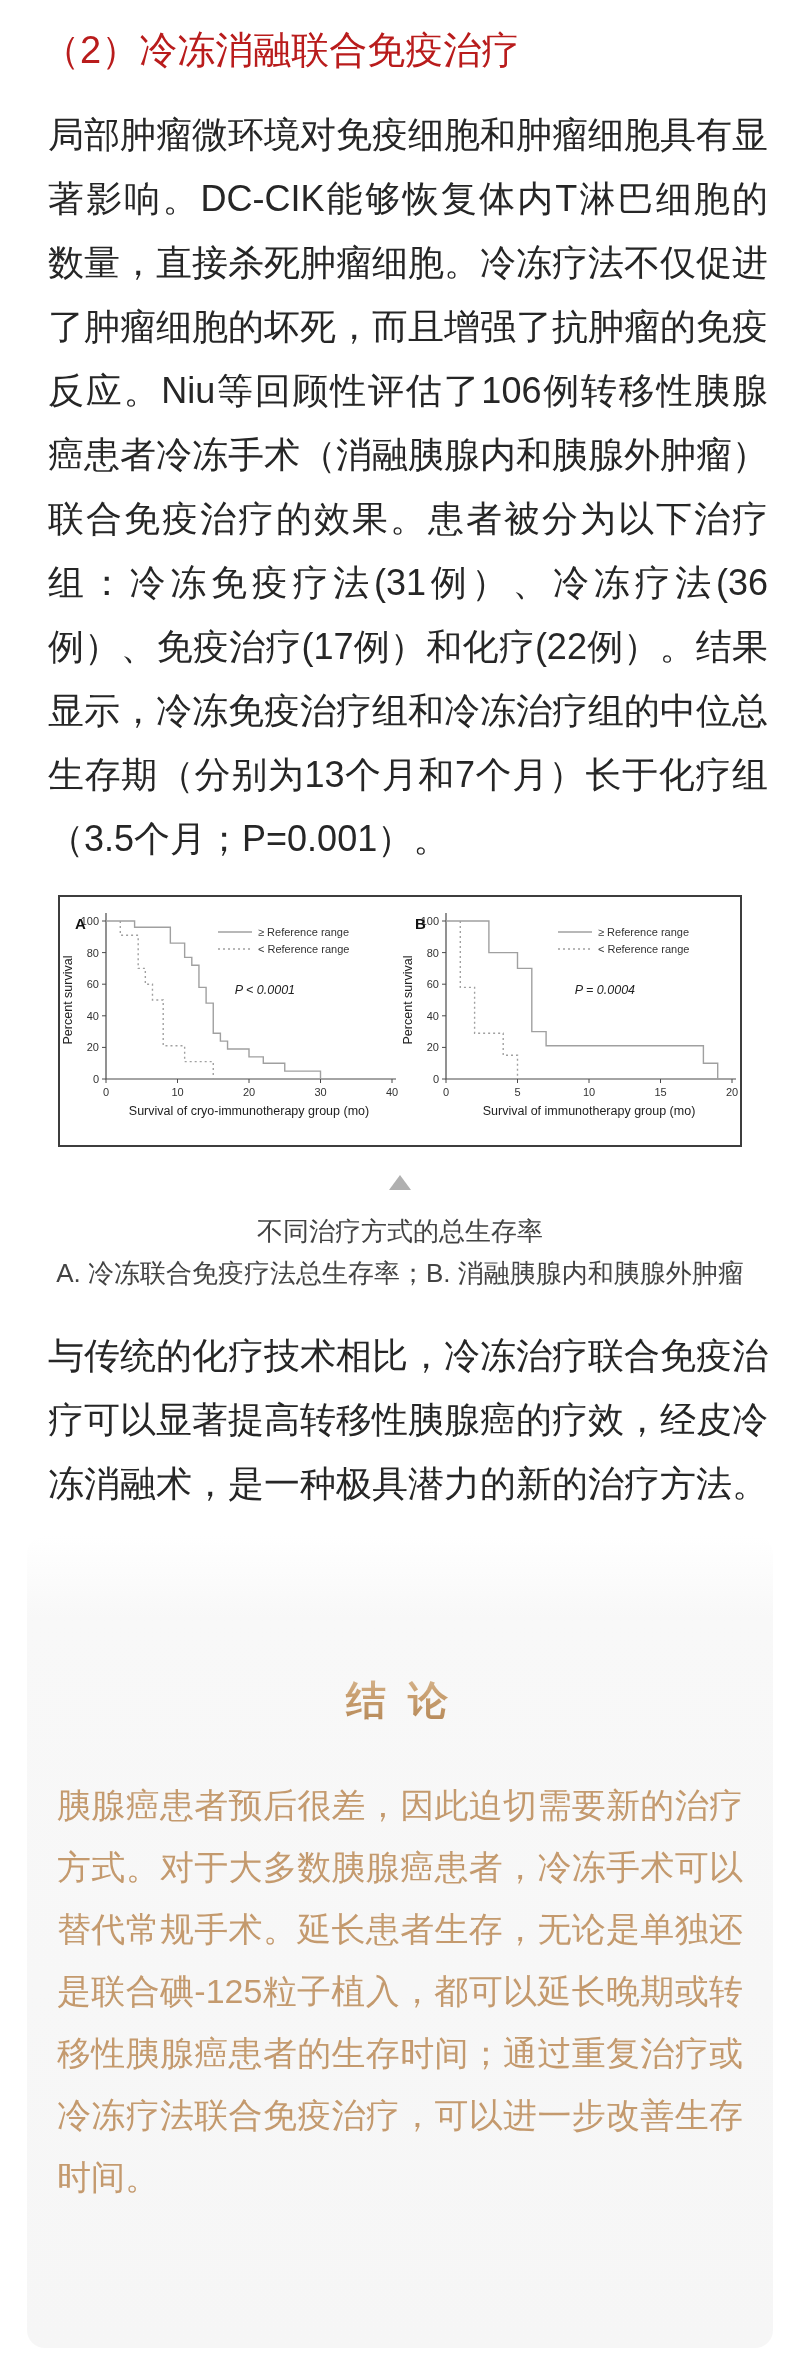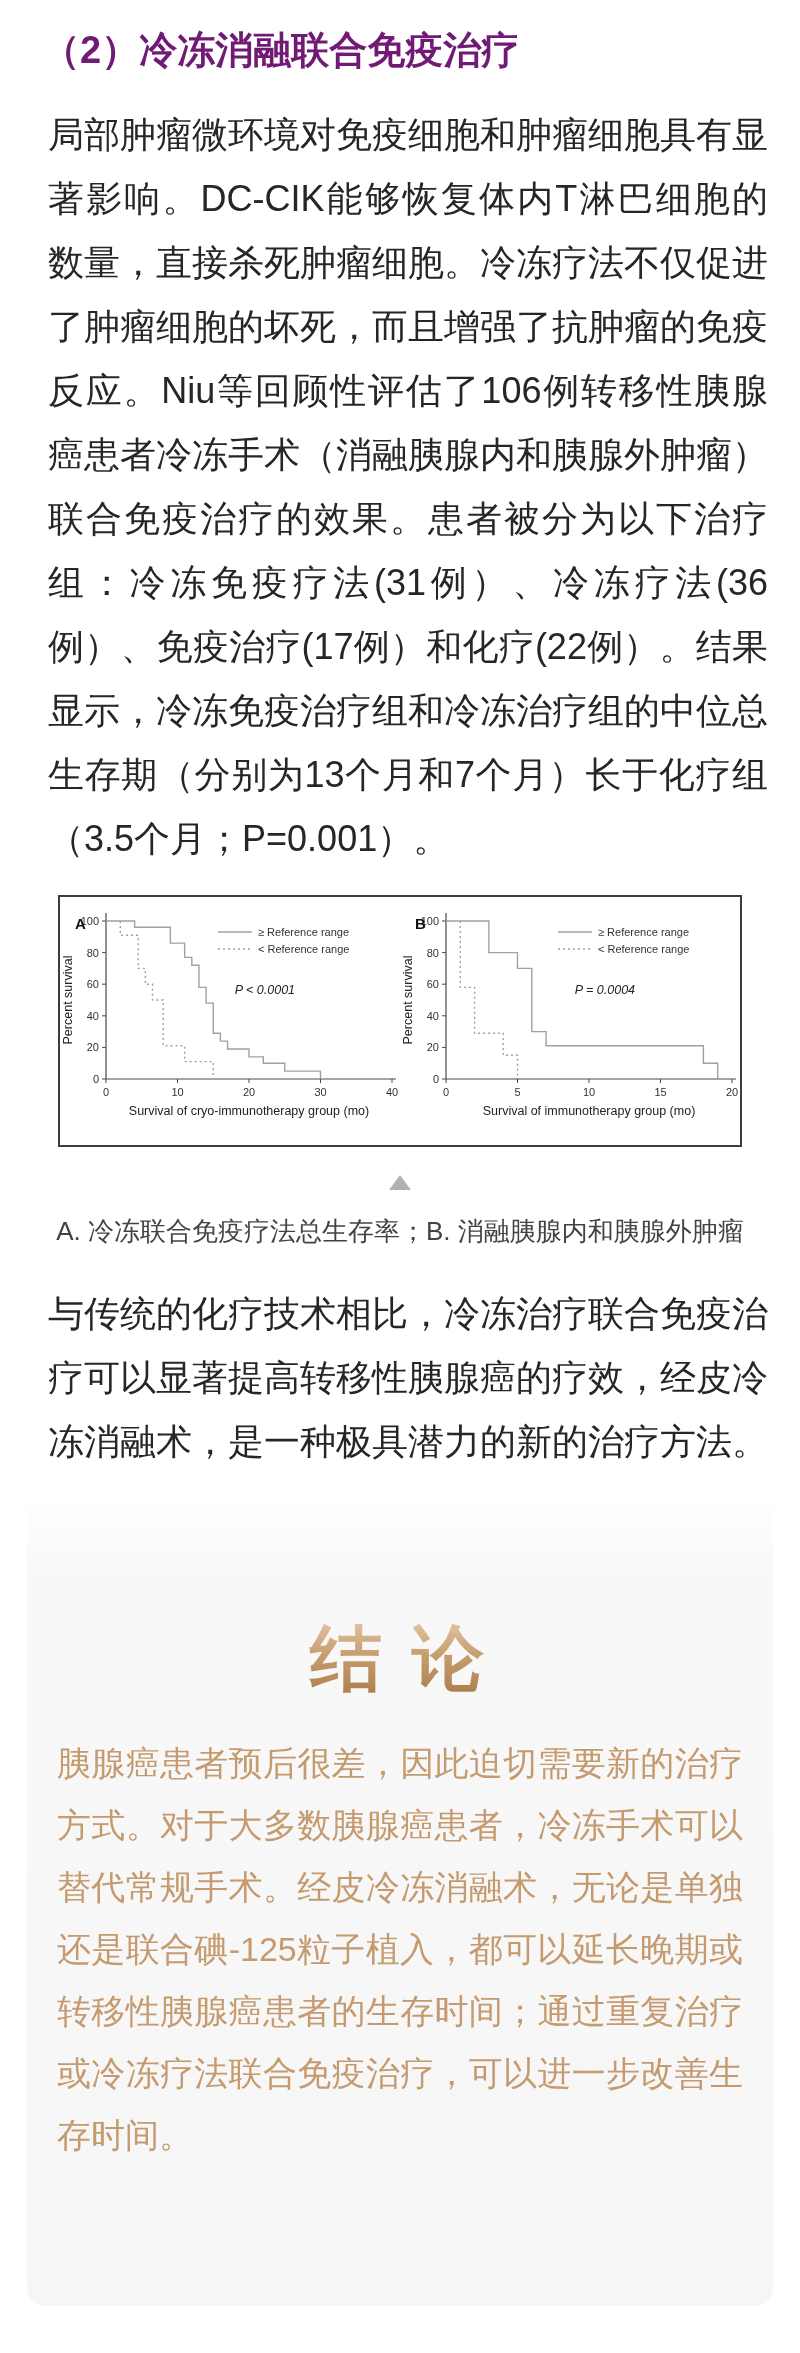--- a/index.html
+++ b/index.html
@@ -1,34 +1,34 @@
 <!DOCTYPE html>
 <html><head>
 <meta charset="utf-8">
 <style>
   html,body{margin:0;padding:0;background:#ffffff;}
   .page{width:800px;background:#ffffff;font-family:"Liberation Sans",sans-serif;padding-bottom:6px;}
-  .heading{margin:24px 42px 0;font-size:38px;line-height:53px;font-weight:700;color:#701a75;}
+  .heading{margin:24px 42px 0;font-size:38px;line-height:53px;font-weight:400;color:#b91c1c;}
   .body-text{margin:26px 48px 0;width:720px;font-size:36px;line-height:64px;color:#262626;
              text-align:justify;text-justify:inter-ideograph;}
   .p2{margin-top:30px;}
   .figure-box{width:680px;margin:24px auto 0;border:2px solid #3d3d3d;display:flex;background:#ffffff;}
   .figure-box svg{display:block;flex:0 0 auto;}
   .tick{font:11px "Liberation Sans",sans-serif;fill:#333333;}
   .axlabel{font:12.5px "Liberation Sans",sans-serif;fill:#222222;}
   .legend{font:11px "Liberation Sans",sans-serif;fill:#333333;}
   .pval{font:italic 12.5px "Liberation Sans",sans-serif;fill:#222222;}
   .panel{font:bold 15px "Liberation Sans",sans-serif;fill:#111111;}
   .triangle{width:0;height:0;margin:28px auto 0;border-left:11px solid transparent;
             border-right:11px solid transparent;border-bottom:15px solid #b0b0b0;}
   .caption{margin-top:20px;text-align:center;color:#434343;font-size:26px;line-height:42px;}
   .card{width:746px;margin:20px auto 0;border-radius:18px;box-sizing:border-box;
         padding:130px 30px 140px;
         background:linear-gradient(180deg,#ffffff 0%,#f8f8f8 10%,#f6f6f6 100%);}
-  .card-title{font-family:"Liberation Serif",serif;font-size:72px;line-height:70px;
+  .card-title{font-family:"Liberation Serif",serif;font-size:40px;line-height:70px;
         text-align:center;font-weight:700;letter-spacing:6px;color:#c49a6c;margin:0 0 38px 0;}
   @supports ((-webkit-background-clip:text)){
     .card-title{background:linear-gradient(180deg,#ddc19e 0%,#c79d6e 45%,#ad7f4e 100%);
         -webkit-background-clip:text;background-clip:text;color:transparent;}
   }
   .card-text{margin:0;font-size:34px;line-height:62px;color:#c49a6e;
         text-align:justify;text-justify:inter-ideograph;}
 </style>
 </head>
 <body>
@@ -108,23 +108,24 @@
         <text x="198" y="56" class="legend">&lt; Reference range</text>
         <text x="174.70000000000002" y="96.67999999999999" class="pval">P = 0.0004</text>
         <polyline points="46,24 88.9,24 88.9,55.599999999999994 117.5,55.599999999999994 117.5,71.4 131.8,71.4 131.8,134.6 146.1,134.6 146.1,148.82 303.40000000000003,148.82 303.40000000000003,166.2 317.7,166.2 317.7,182" fill="none" stroke="#a0a0a0" stroke-width="1.4"></polyline>
         <polyline points="60.3,24 60.3,90.36 74.6,90.36 74.6,136.18 103.2,136.18 103.2,158.3 117.5,158.3 117.5,182" fill="none" stroke="#a0a0a0" stroke-width="1.4" stroke-dasharray="2 3"></polyline>
       </svg>
   </div>
 
   <div class="triangle"></div>
 
   <div class="caption">
+    <div>不同治疗方式的总生存率</div>
     <div>A. 冷冻联合免疫疗法总生存率；B. 消融胰腺内和胰腺外肿瘤</div>
   </div>
 
   <p class="body-text p2">与传统的化疗技术相比，冷冻治疗联合免疫治疗可以显著提高转移性胰腺癌的疗效，经皮冷冻消融术，是一种极具潜力的新的治疗方法。</p>
 
   <div class="card">
     <div class="card-title">结 论</div>
-    <p class="card-text">胰腺癌患者预后很差，因此迫切需要新的治疗方式。对于大多数胰腺癌患者，冷冻手术可以替代常规手术。经皮冷冻消融术，无论是单独还是联合碘-125粒子植入，都可以延长晚期或转移性胰腺癌患者的生存时间；通过重复治疗或冷冻疗法联合免疫治疗，可以进一步改善生存时间。</p>
+    <p class="card-text">胰腺癌患者预后很差，因此迫切需要新的治疗方式。对于大多数胰腺癌患者，冷冻手术可以替代常规手术。延长患者生存，无论是单独还是联合碘-125粒子植入，都可以延长晚期或转移性胰腺癌患者的生存时间；通过重复治疗或冷冻疗法联合免疫治疗，可以进一步改善生存时间。</p>
   </div>
 
 </div>
 
 </body></html>

